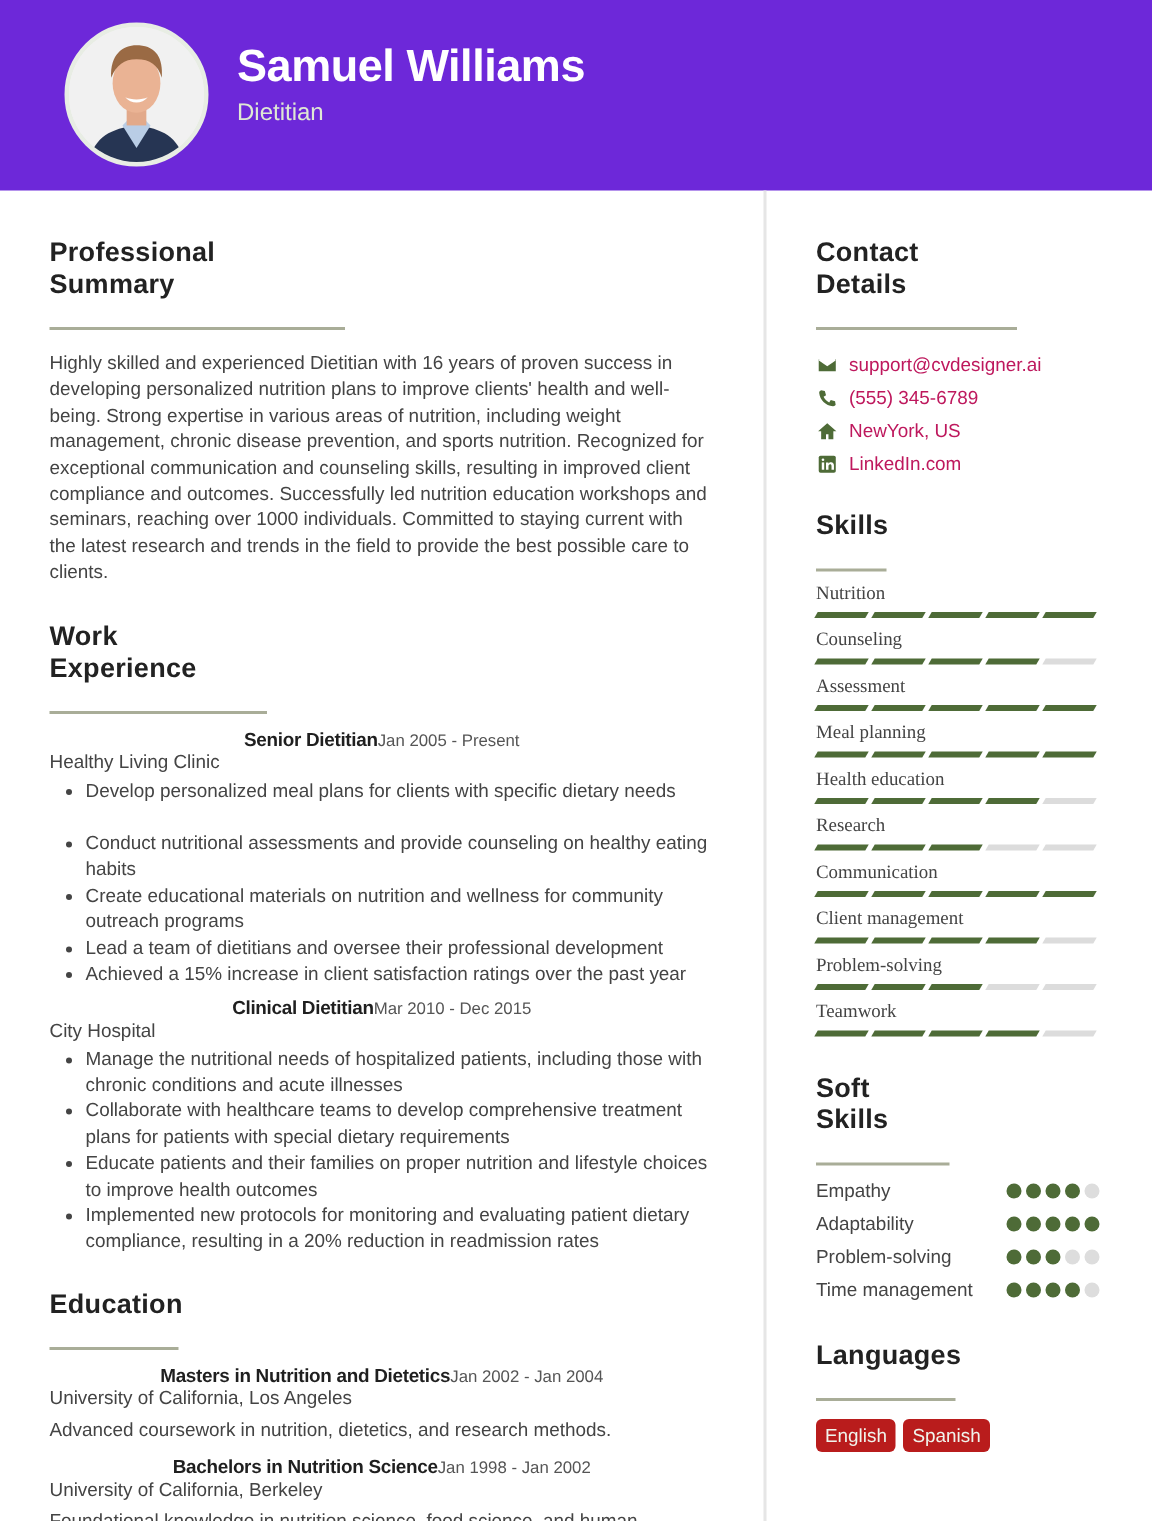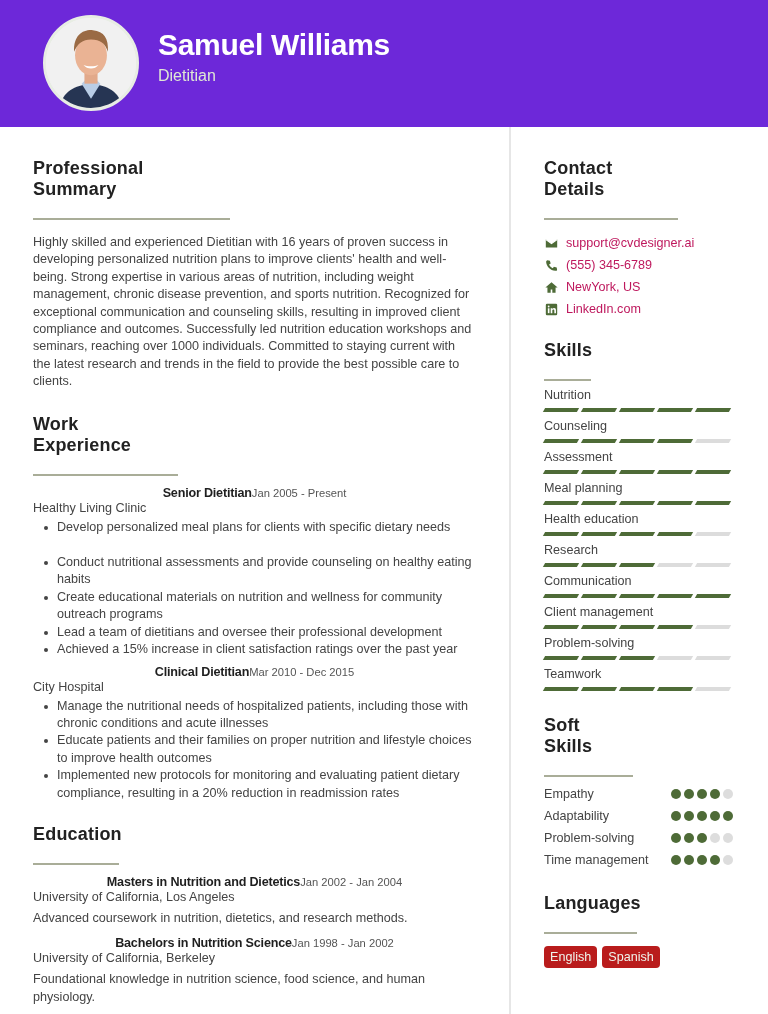--- a/index.html
+++ b/index.html
@@ -130,20 +130,21 @@
     </div>
 
     <div class="job" style="margin-top:6px;">
       <div class="job-head">
         <span class="job-title">Clinical Dietitian</span>
         <span class="job-date">Mar 2010 - Dec 2015</span>
       </div>
       <div class="job-org">City Hospital</div>
       <ul class="bullets">
         <li>Manage the nutritional needs of hospitalized patients, including those with chronic conditions and acute illnesses</li>
+        <li>Collaborate with healthcare teams to develop comprehensive treatment plans for patients with special dietary requirements</li>
         <li>Educate patients and their families on proper nutrition and lifestyle choices to improve health outcomes</li>
         <li>Implemented new protocols for monitoring and evaluating patient dietary compliance, resulting in a 20% reduction in readmission rates</li>
       </ul>
     </div>
   </section>
 
   <section style="margin-top:22px;">
     <div class="section-title sec-edu-title">Education</div>
 
     <div class="job" style="margin-top:10px;">
@@ -204,21 +205,21 @@
               <path d="M7 6.5h2v1c0.5-0.8 1.3-1.2 2.2-1.2 1.5 0 2.3 1 2.3 2.8v3.4h-2V9.4c0-0.9-0.4-1.4-1.1-1.4-0.8 0-1.4 0.6-1.4 1.6v2.9H7z" fill="#fff"></path>
             </svg>
         </span>
         <span>LinkedIn.com</span>
       </div>
     </div>
   </section>
 
   <section style="margin-top:20px;">
     <div class="section-title" style="width:47px;">Skills</div>
-    <div id="skills-list" style="margin-top:6px;">
+    <div id="skills-list" style="margin-top:6px;font-family:Liberation Serif, serif;">
         <div class="skill">
           <div class="skill-label">Nutrition</div>
           <div class="skill-bar">
             <span class="seg on"></span>
             <span class="seg on"></span>
             <span class="seg on"></span>
             <span class="seg on"></span>
             <span class="seg on"></span>
           </div>
         </div>

